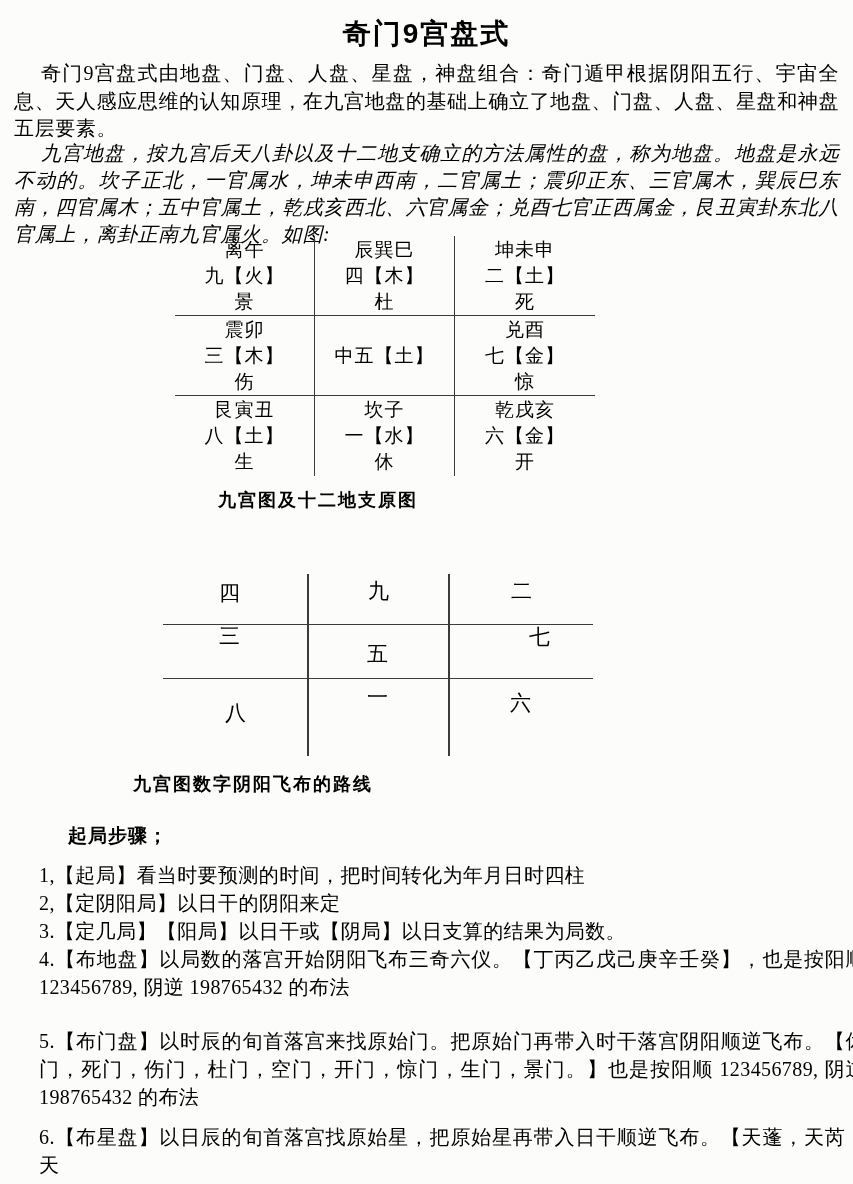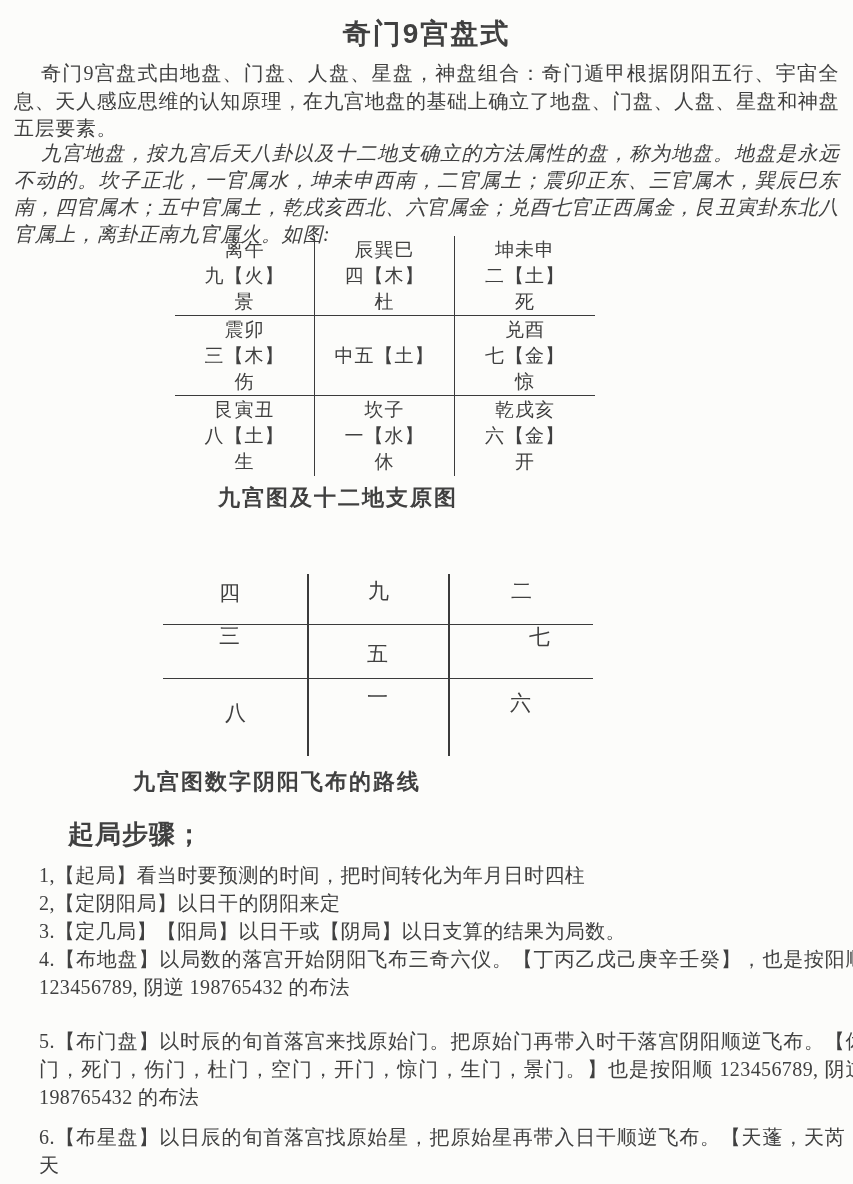--- a/index.html
+++ b/index.html
@@ -1,21 +1,21 @@
 <!DOCTYPE html>
 <html lang="zh"><head>
 <meta charset="utf-8">
 <style>
   html,body{margin:0;padding:0;background:#e8e8e8;}
   .page{
     position:relative;
     width:853px;height:1184px;
     margin:0 auto;
     background:#fcfcfa;
-    color:#404040;
+    color:#000000;
     box-sizing:border-box;
     padding:16px 14px 0 14px;
     font-family:"Liberation Serif","DejaVu Serif",serif;
     overflow:hidden;
   }
   .title{
     margin:2px 0 10px 0;
     text-align:center;
     font-family:"Liberation Sans","DejaVu Sans",sans-serif;
     font-weight:700;
@@ -47,23 +47,23 @@
     box-sizing:border-box;
     text-align:center;
     font-size:19px;
     padding-top:1px;
   }
   .g1cell div{height:26.3px;line-height:26.3px;letter-spacing:1px;}
   .g1cell:nth-child(3n+1),.g1cell:nth-child(3n+2){border-right:1.5px solid #3b3b3b;}
   .g1cell:nth-child(-n+6){border-bottom:1.5px solid #3b3b3b;}
 
   .caption{
-    font-family:Liberation Mono, monospace;
+    font-family:Liberation Sans, sans-serif;
     font-weight:700;
-    font-size:22px;
+    font-size:18px;
     line-height:28px;
     letter-spacing:2px;
   }
   .cap1{margin:10px 0 0 204px;}
   .cap2{margin:14px 0 0 119px;}
 
   
   .grid2{
     position:relative;
     margin:60px 0 0 149px;
@@ -81,23 +81,23 @@
   .n2{left:348px;top:6px;}
   .n3{left:56px;top:51px;}
   .n4{left:204px;top:69px;}
   .n5{left:366px;top:52px;}
   .n6{left:62px;top:128px;}
   .n7{left:204px;top:112px;}
   .n8{left:347px;top:118px;}
 
   .steps-heading{
     margin:26px 0 0 54px;
-    font-family:Liberation Mono, monospace;
+    font-family:Liberation Serif, serif;
     font-weight:700;
-    font-size:26px;
+    font-size:19px;
     line-height:24px;
     letter-spacing:1px;
   }
   .steps{margin-top:13px;margin-left:25px;}
   .step{
     margin:0;
     width:827px;
     font-size:20px;
     line-height:28px;
     letter-spacing:0.4px;

